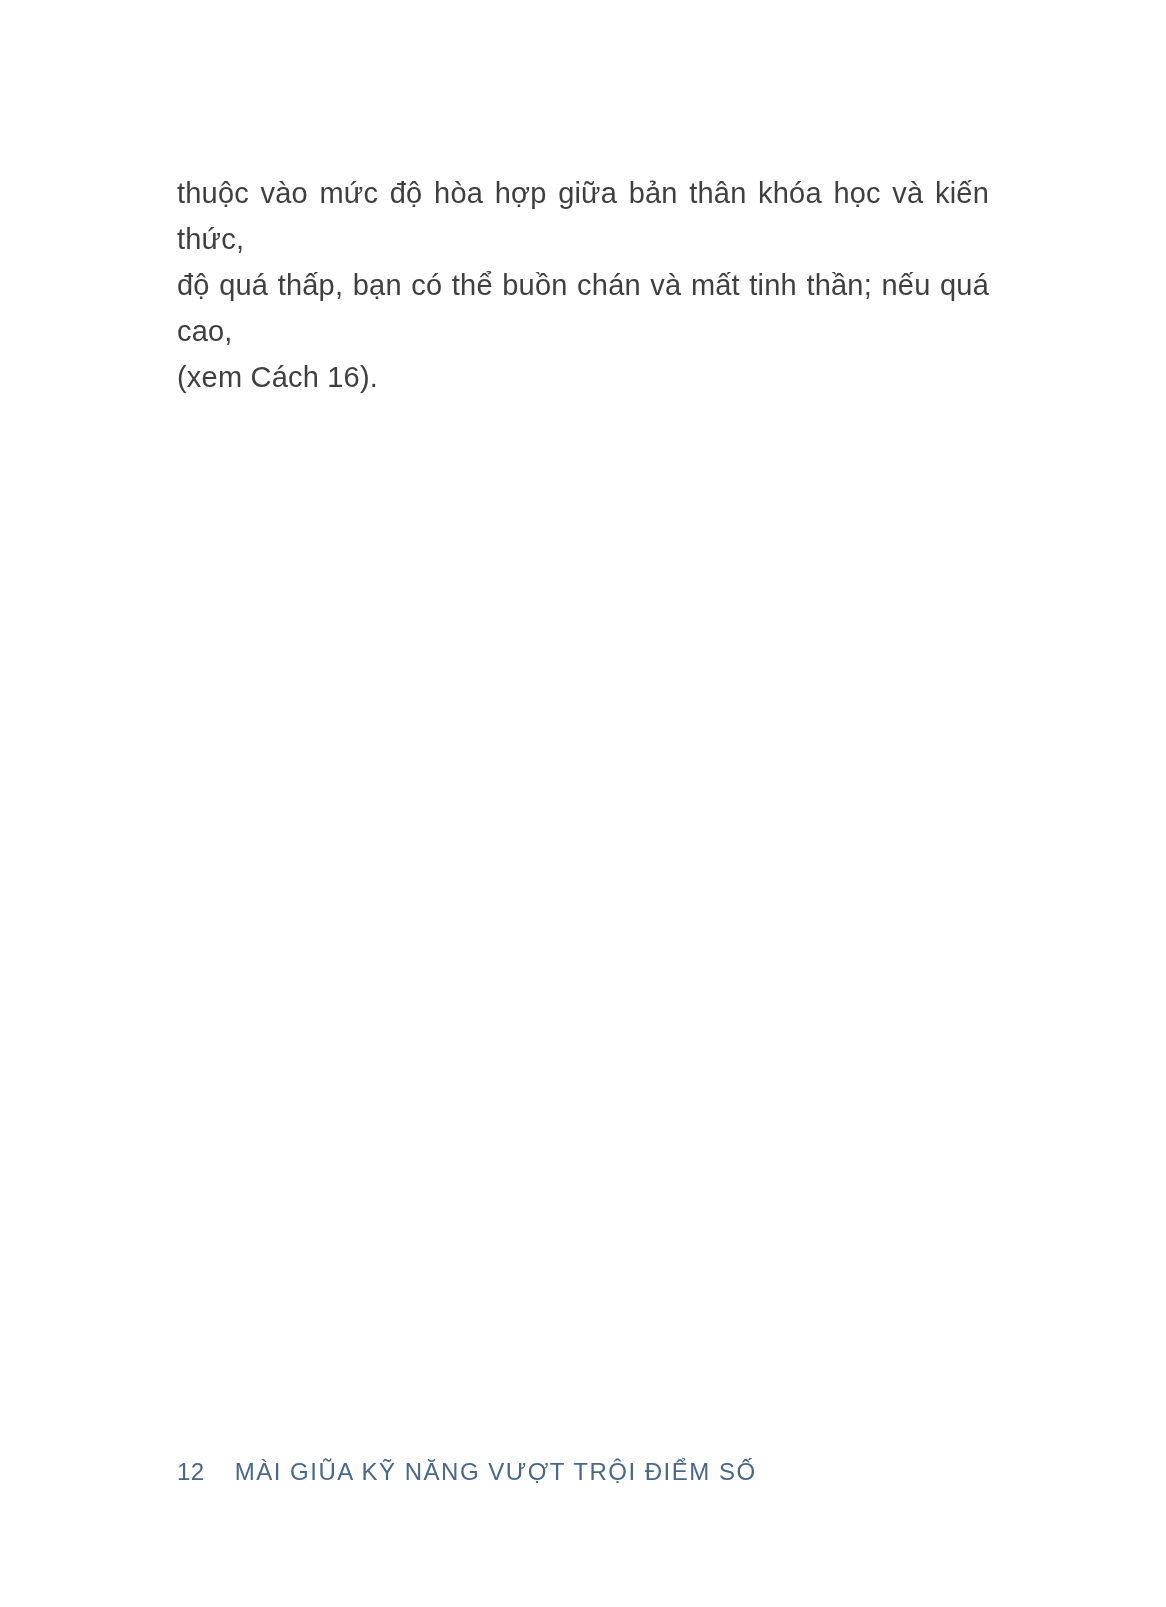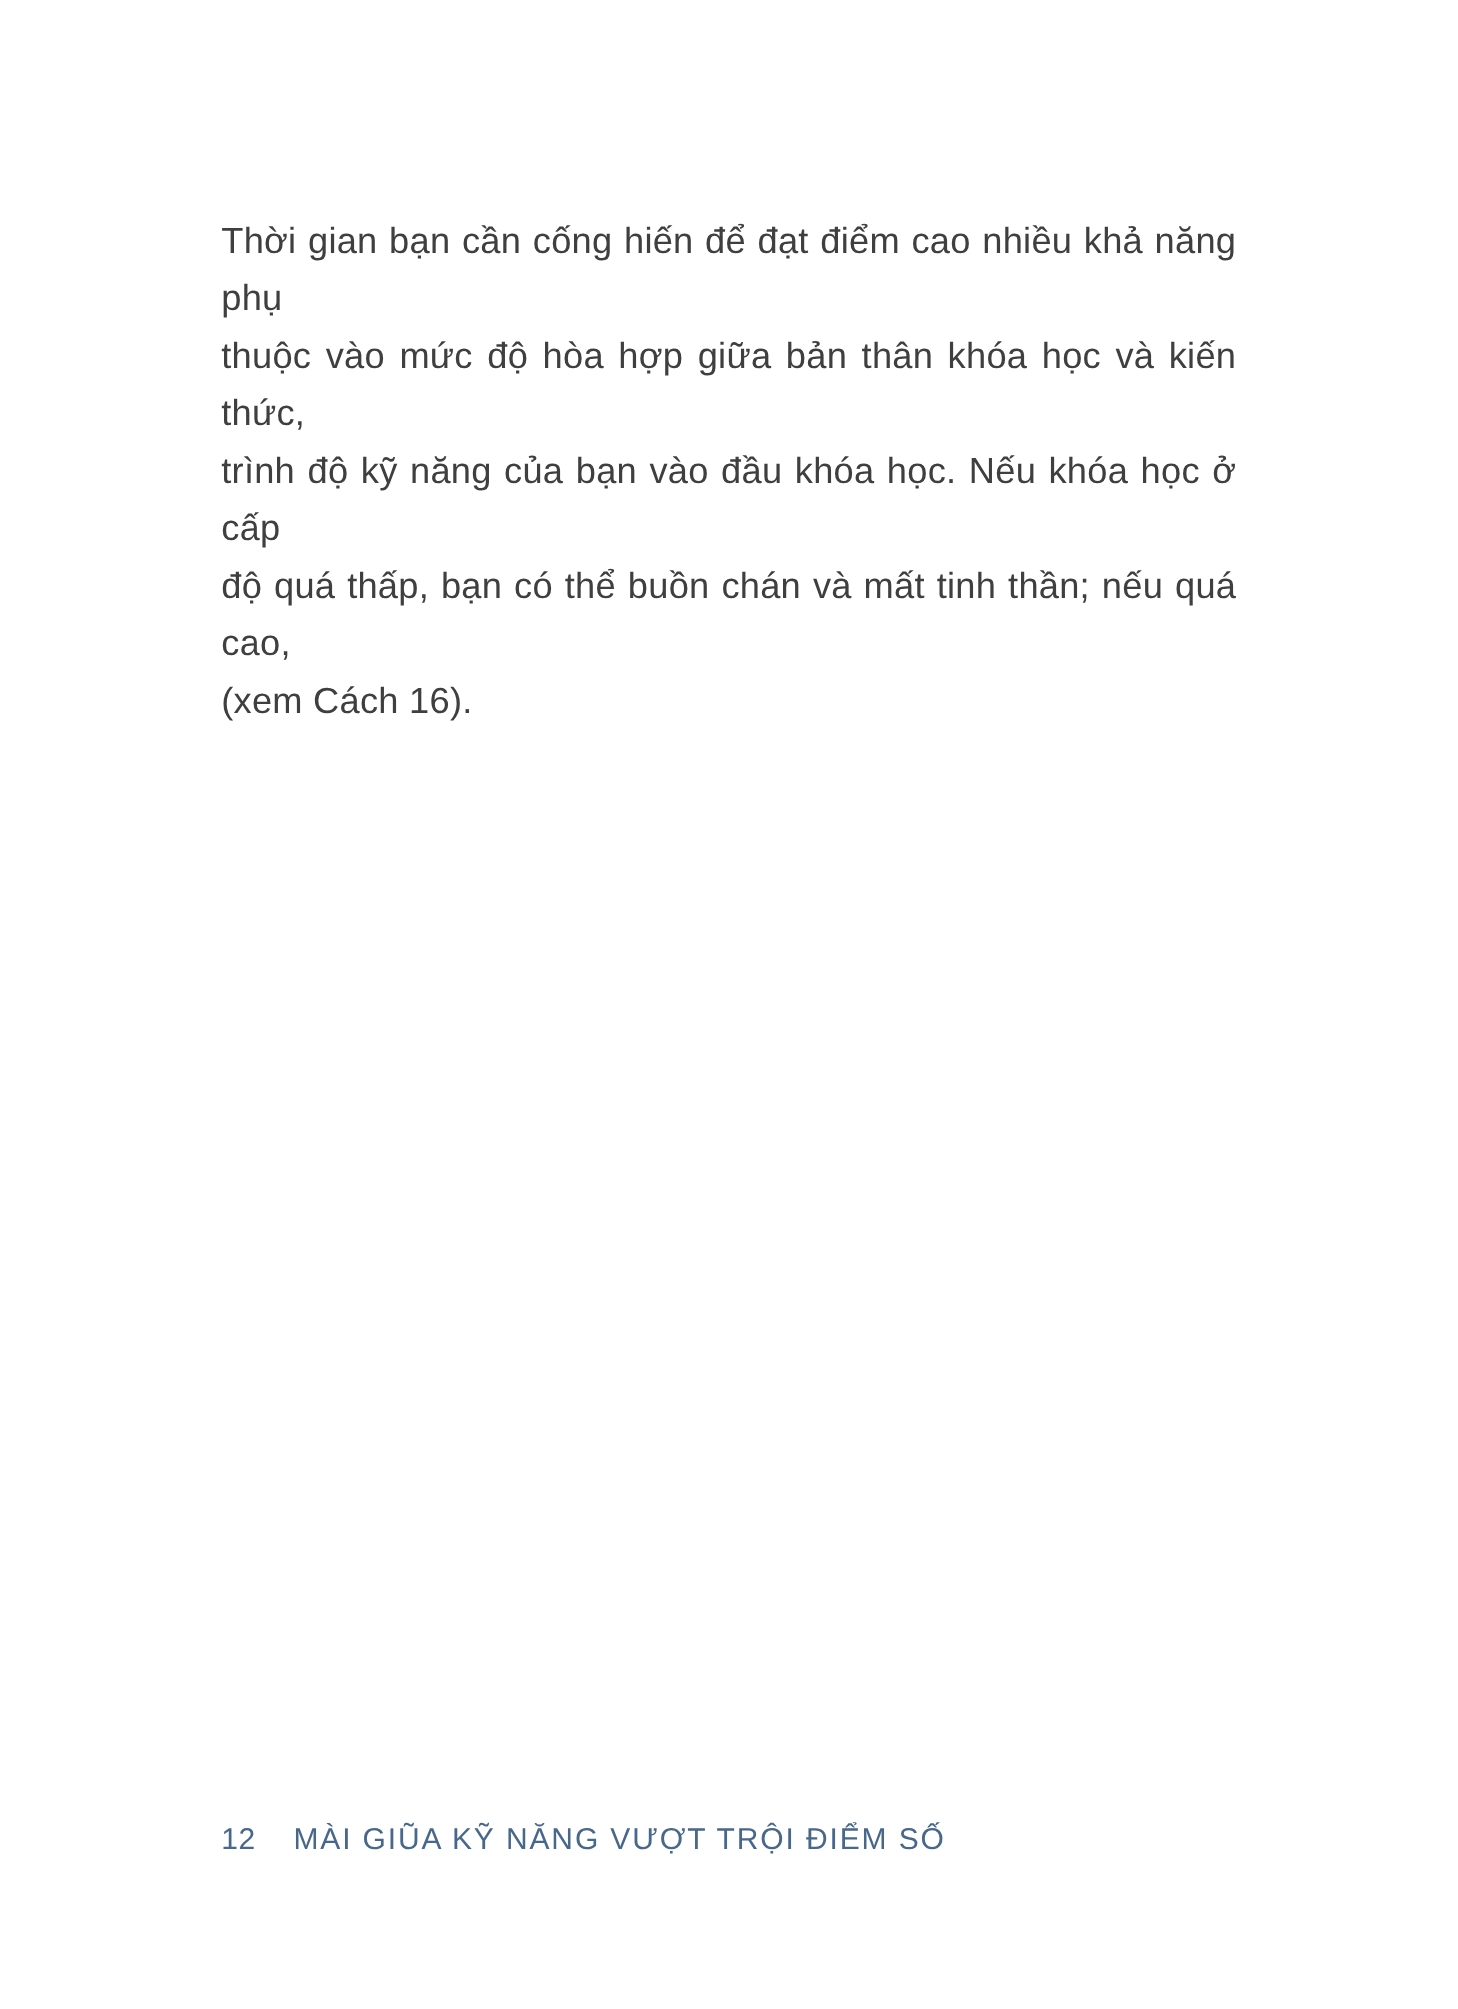--- a/index.html
+++ b/index.html
@@ -58,23 +58,21 @@
     margin-right: 30px;
     letter-spacing: 0.5px;
   }
 </style>
 </head>
 <body>
 
 <div class="page">
   <div class="content">
     <div class="para">
-      <div class="line">Thời gian bạn cần cống hiến để đạt điểm cao nhiều khả năng phụ</div>
       <div class="line">thuộc vào mức độ hòa hợp giữa bản thân khóa học và kiến thức,</div>
-      <div class="line">trình độ kỹ năng của bạn vào đầu khóa học. Nếu khóa học ở cấp</div>
       <div class="line">độ quá thấp, bạn có thể buồn chán và mất tinh thần; nếu quá cao,</div>
       <div class="line last">(xem Cách 16).</div>
     </div>
   </div>
 
   <div class="footer">
     <span class="page-num">12</span>
     <span class="running-title">MÀI GIŨA KỸ NĂNG VƯỢT TRỘI ĐIỂM SỐ</span>
   </div>
 </div>

